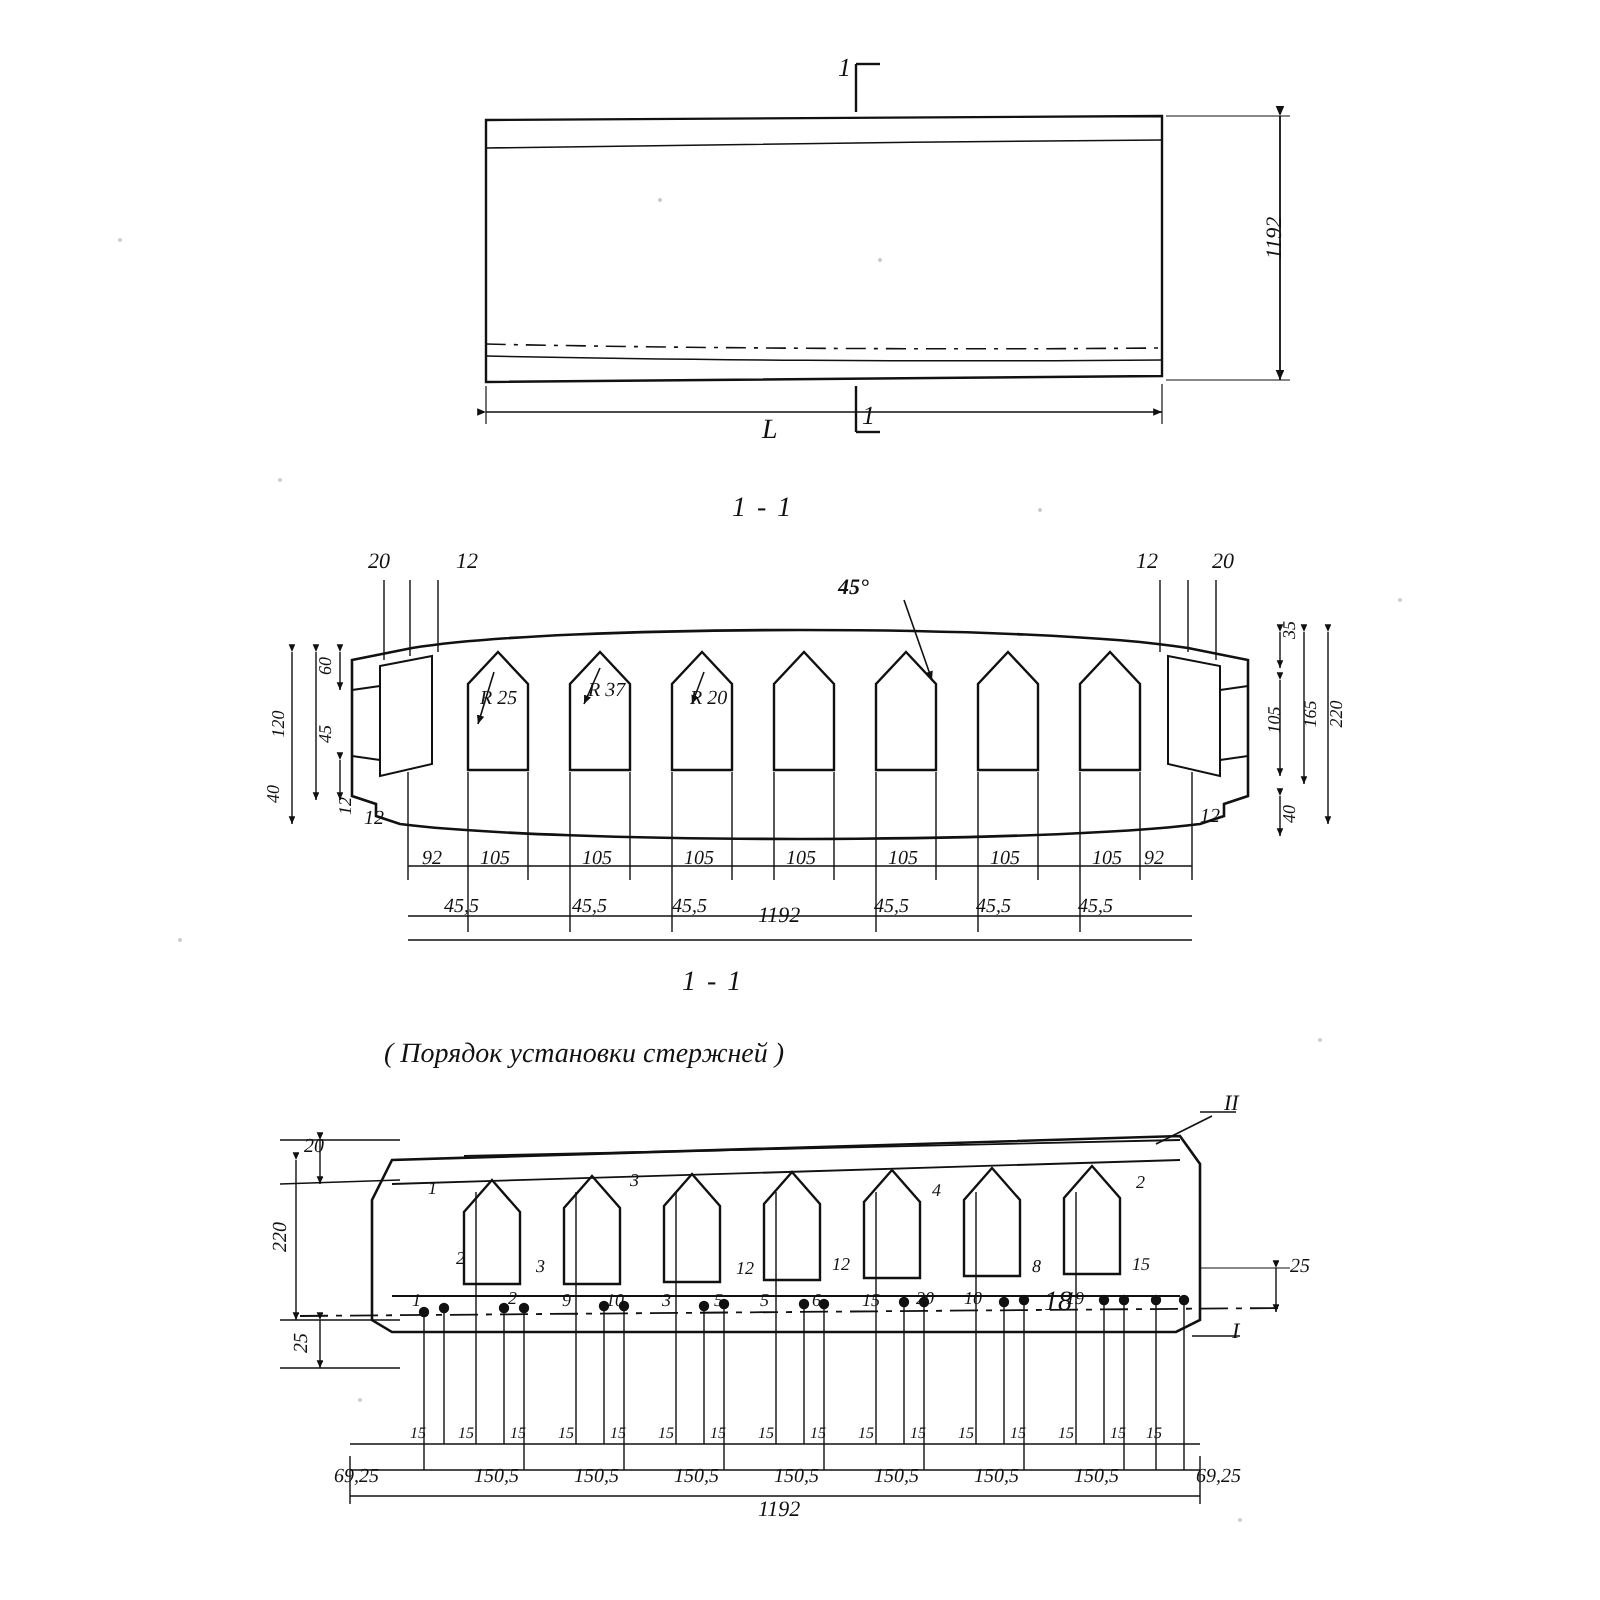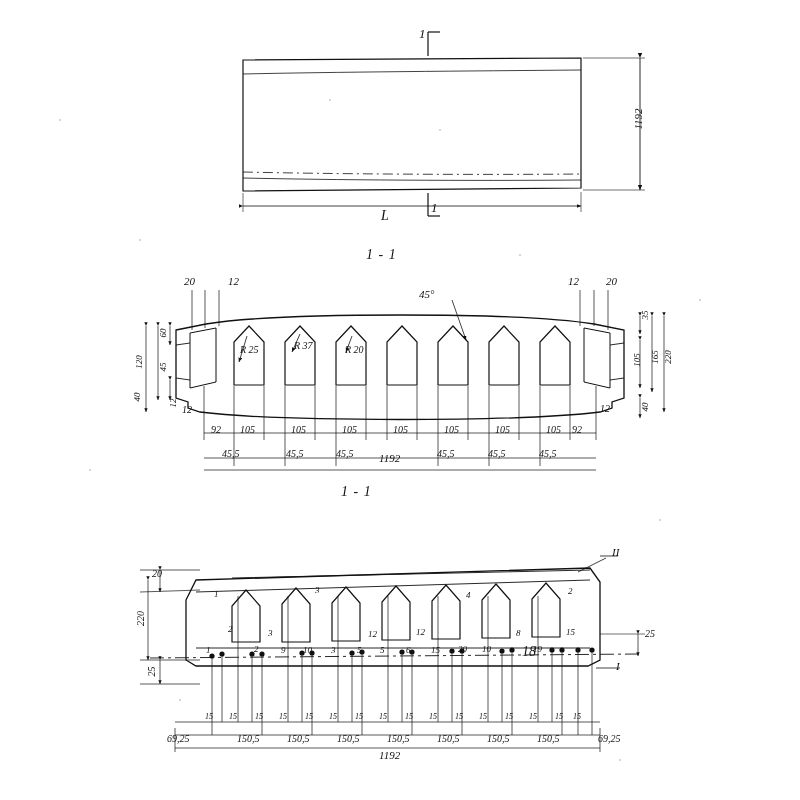--- a/index.html
+++ b/index.html
@@ -233,26 +233,27 @@
   </g>
 </svg>
 
 <div class="lbl i" style="left:419px;top:26px;font-size:13px;">1</div>
 <div class="lbl i" style="left:431px;top:200px;font-size:13px;">1</div>
 <div class="lbl i" style="left:381px;top:208px;font-size:14px;">L</div>
 <div class="lbl i rot" style="left:627px;top:113px;font-size:11px;transform:rotate(-90deg);">1192</div>
 
 <div class="lbl i" style="left:366px;top:247px;font-size:14px;letter-spacing:1px;">1 - 1</div>
 <div class="lbl i" style="left:341px;top:484px;font-size:14px;letter-spacing:1px;">1 - 1</div>
+<div class="lbl i" style="left:192px;top:520px;font-size:14px;">( Порядок  установки  стержней )</div>
 
 <div class="lbl i" style="left:184px;top:275px;font-size:11px;">20</div>
 <div class="lbl i" style="left:228px;top:275px;font-size:11px;">12</div>
 <div class="lbl i" style="left:568px;top:275px;font-size:11px;">12</div>
 <div class="lbl i" style="left:606px;top:275px;font-size:11px;">20</div>
-<div class="lbl i" style="left:419px;top:288px;font-size:11px;">45°</div>
+<div class="lbl i" style="left:419px;top:288px;font-size:11px;font-weight:bold;">45°</div>
 
 <div class="lbl i" style="left:240px;top:344px;font-size:10px;">R 25</div>
 <div class="lbl i" style="left:294px;top:340px;font-size:10px;">R 37</div>
 <div class="lbl i" style="left:345px;top:344px;font-size:10px;">R 20</div>
 
 <div class="lbl i rot" style="left:158px;top:328px;font-size:9px;transform:rotate(-90deg);">60</div>
 <div class="lbl i rot" style="left:132px;top:357px;font-size:9px;transform:rotate(-90deg);">120</div>
 <div class="lbl i rot" style="left:158px;top:362px;font-size:9px;transform:rotate(-90deg);">45</div>
 <div class="lbl i rot" style="left:132px;top:392px;font-size:9px;transform:rotate(-90deg);">40</div>
 <div class="lbl i rot" style="left:168px;top:398px;font-size:9px;transform:rotate(-90deg);">12</div>

